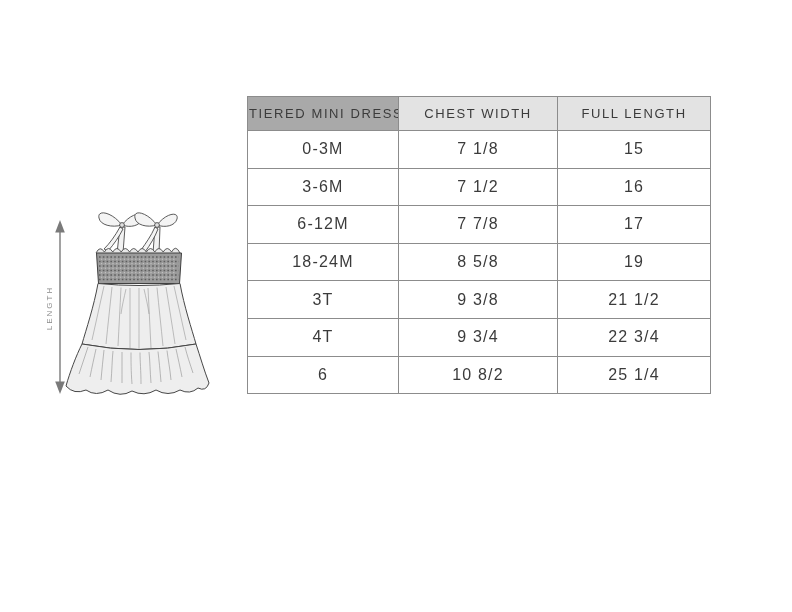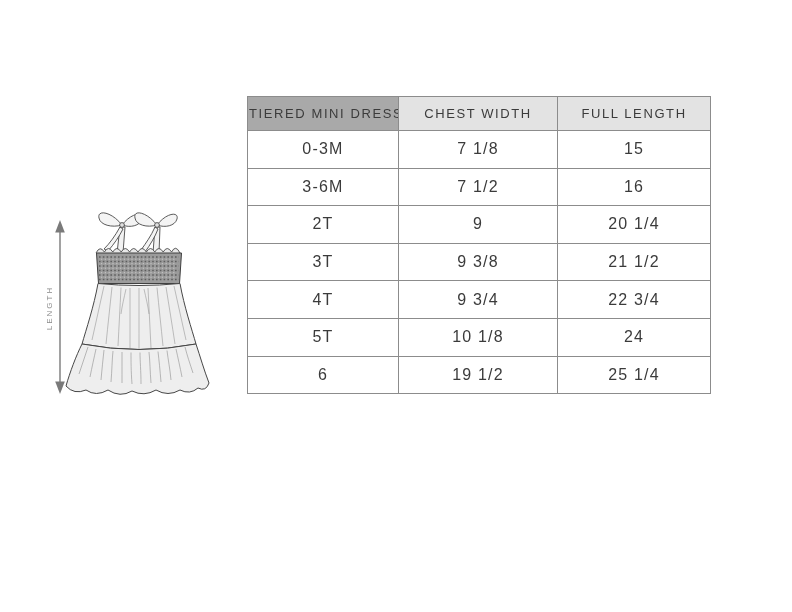--- a/index.html
+++ b/index.html
@@ -153,41 +153,41 @@
             <td>0-3M</td>
             <td>7 1/8</td>
             <td>15</td>
           </tr>
           <tr>
             <td>3-6M</td>
             <td>7 1/2</td>
             <td>16</td>
           </tr>
           <tr>
-            <td>2T</td>
-            <td>9</td>
-            <td>20 1/4</td>
+            <td>6-12M</td>
+            <td>7 7/8</td>
+            <td>17</td>
+          </tr>
+          <tr>
+            <td>18-24M</td>
+            <td>8 5/8</td>
+            <td>19</td>
           </tr>
           <tr>
             <td>3T</td>
             <td>9 3/8</td>
             <td>21 1/2</td>
           </tr>
           <tr>
             <td>4T</td>
             <td>9 3/4</td>
             <td>22 3/4</td>
           </tr>
           <tr>
-            <td>5T</td>
-            <td>10 1/8</td>
-            <td>24</td>
-          </tr>
-          <tr>
             <td>6</td>
-            <td>19 1/2</td>
+            <td>10 8/2</td>
             <td>25 1/4</td>
           </tr>
         </tbody>
     </table>
   </div>
 
 </div>
 
 </body></html>

